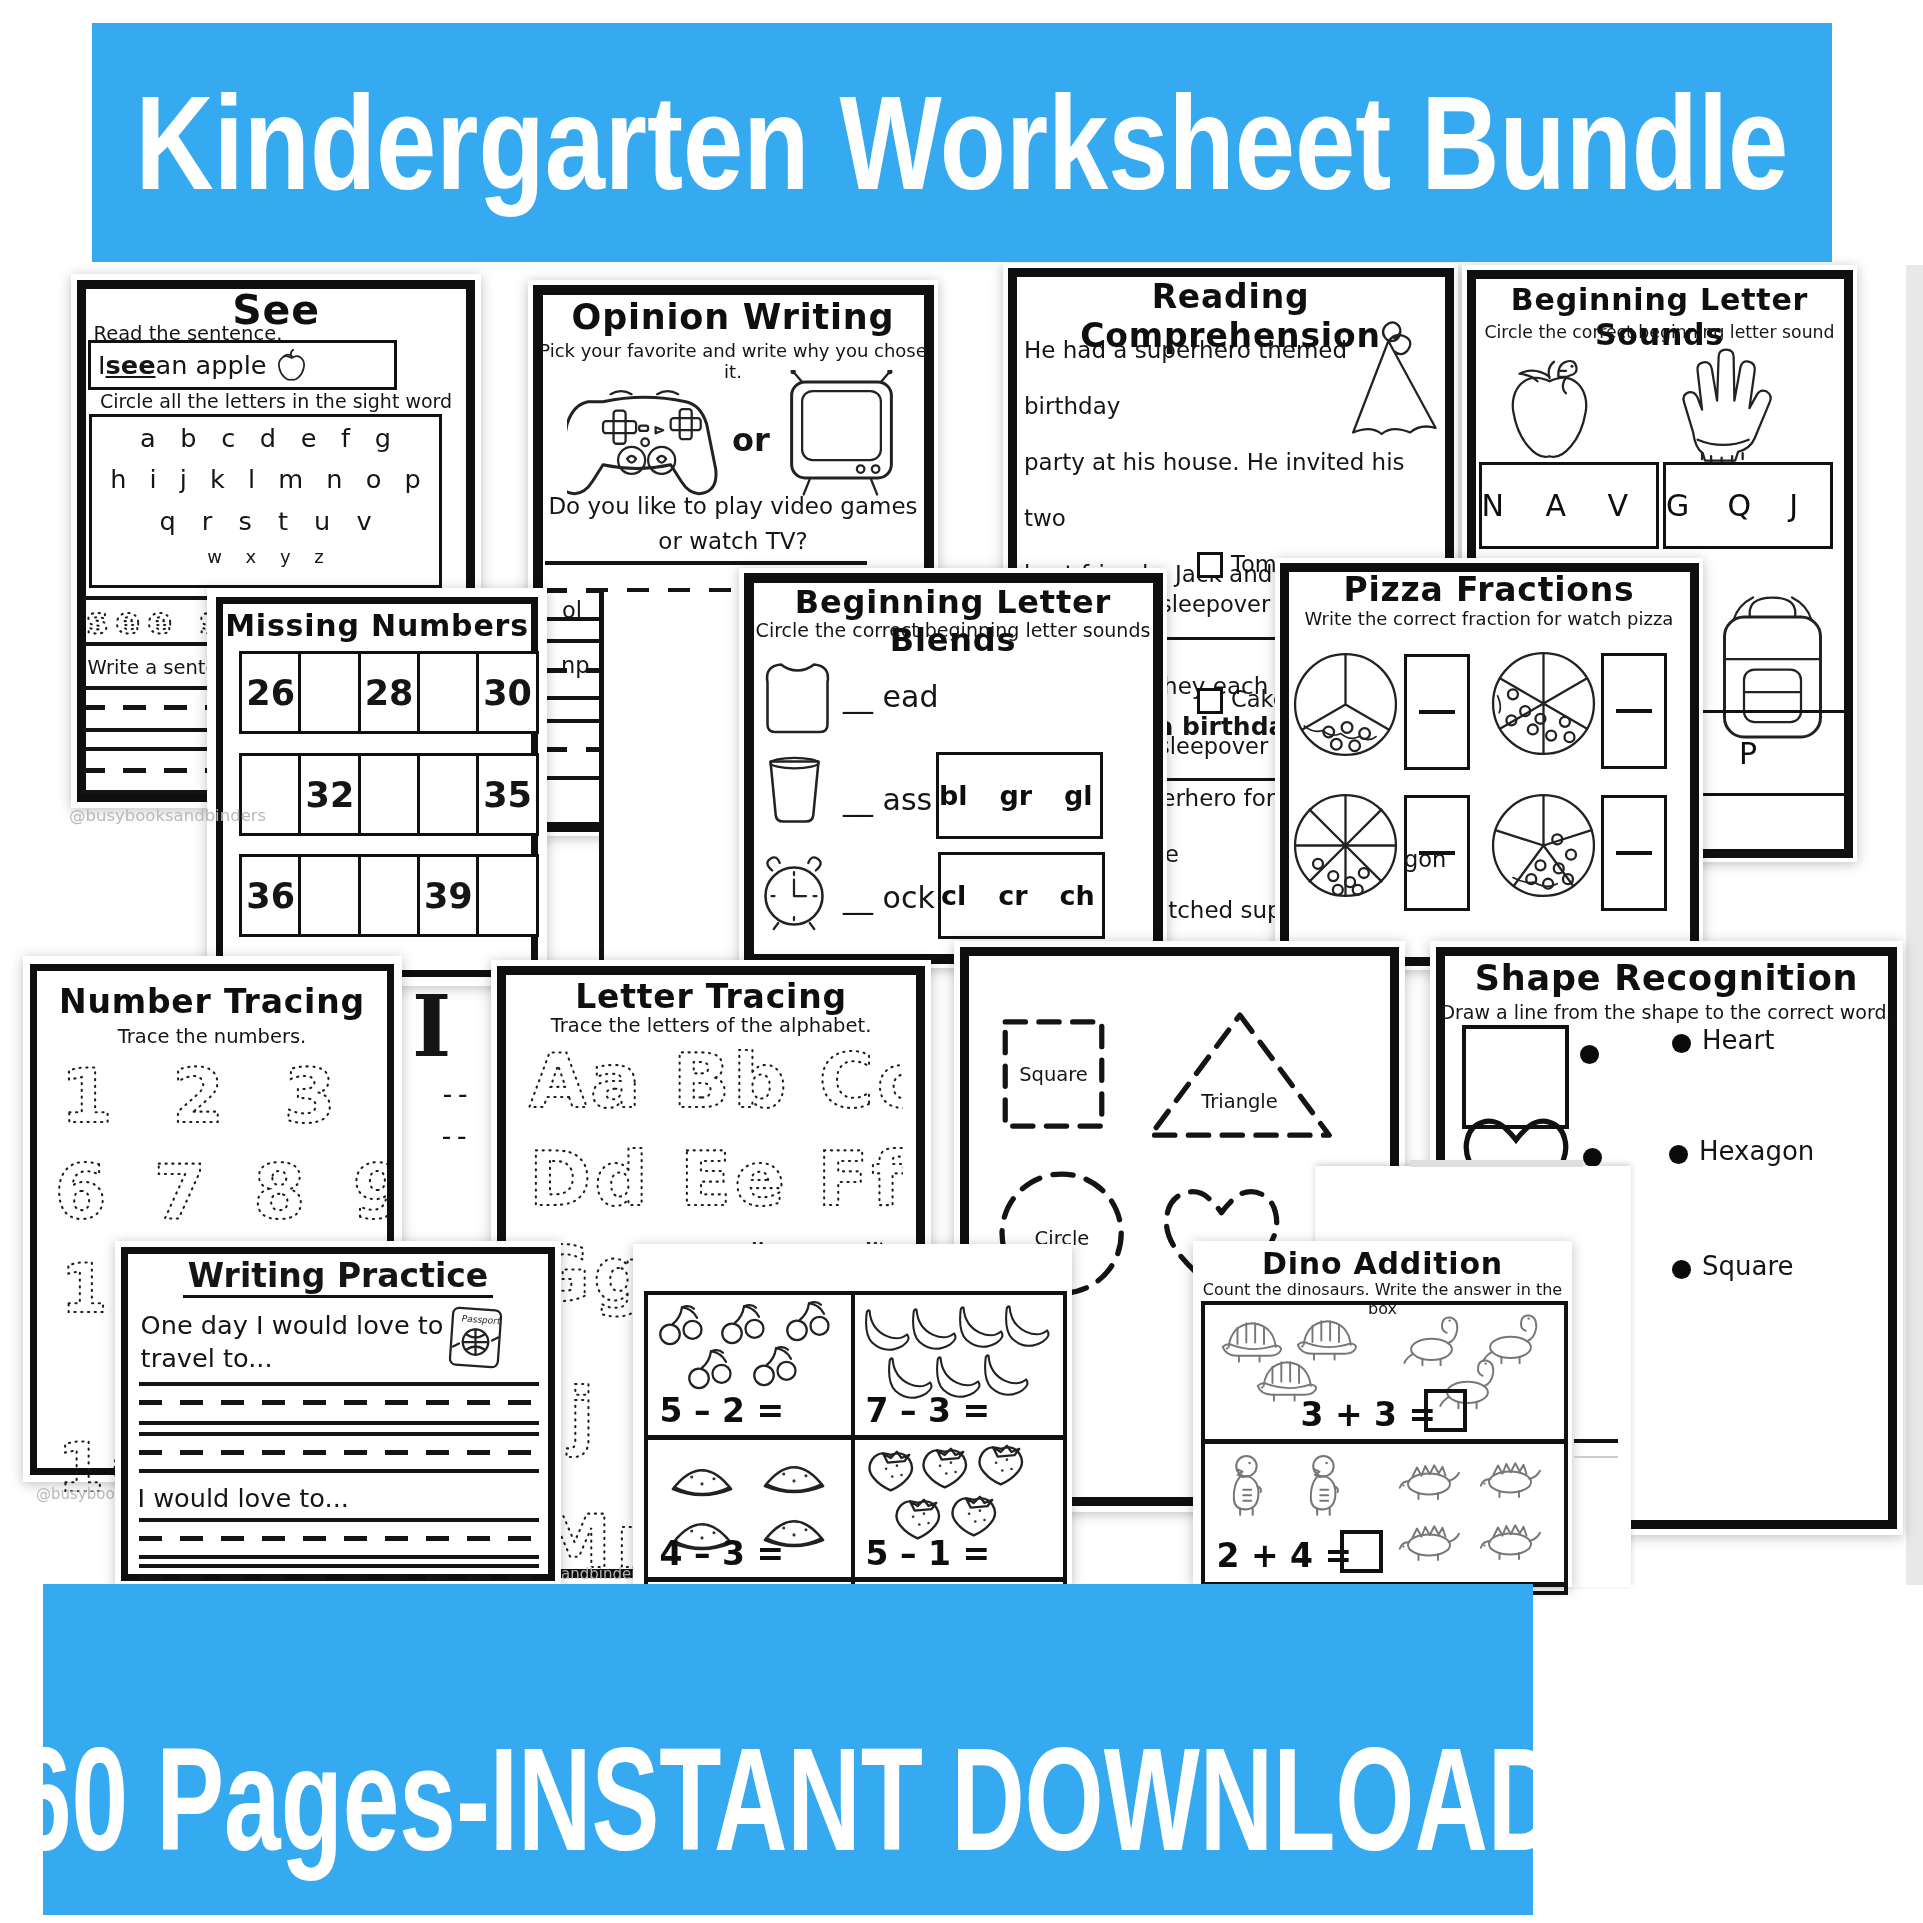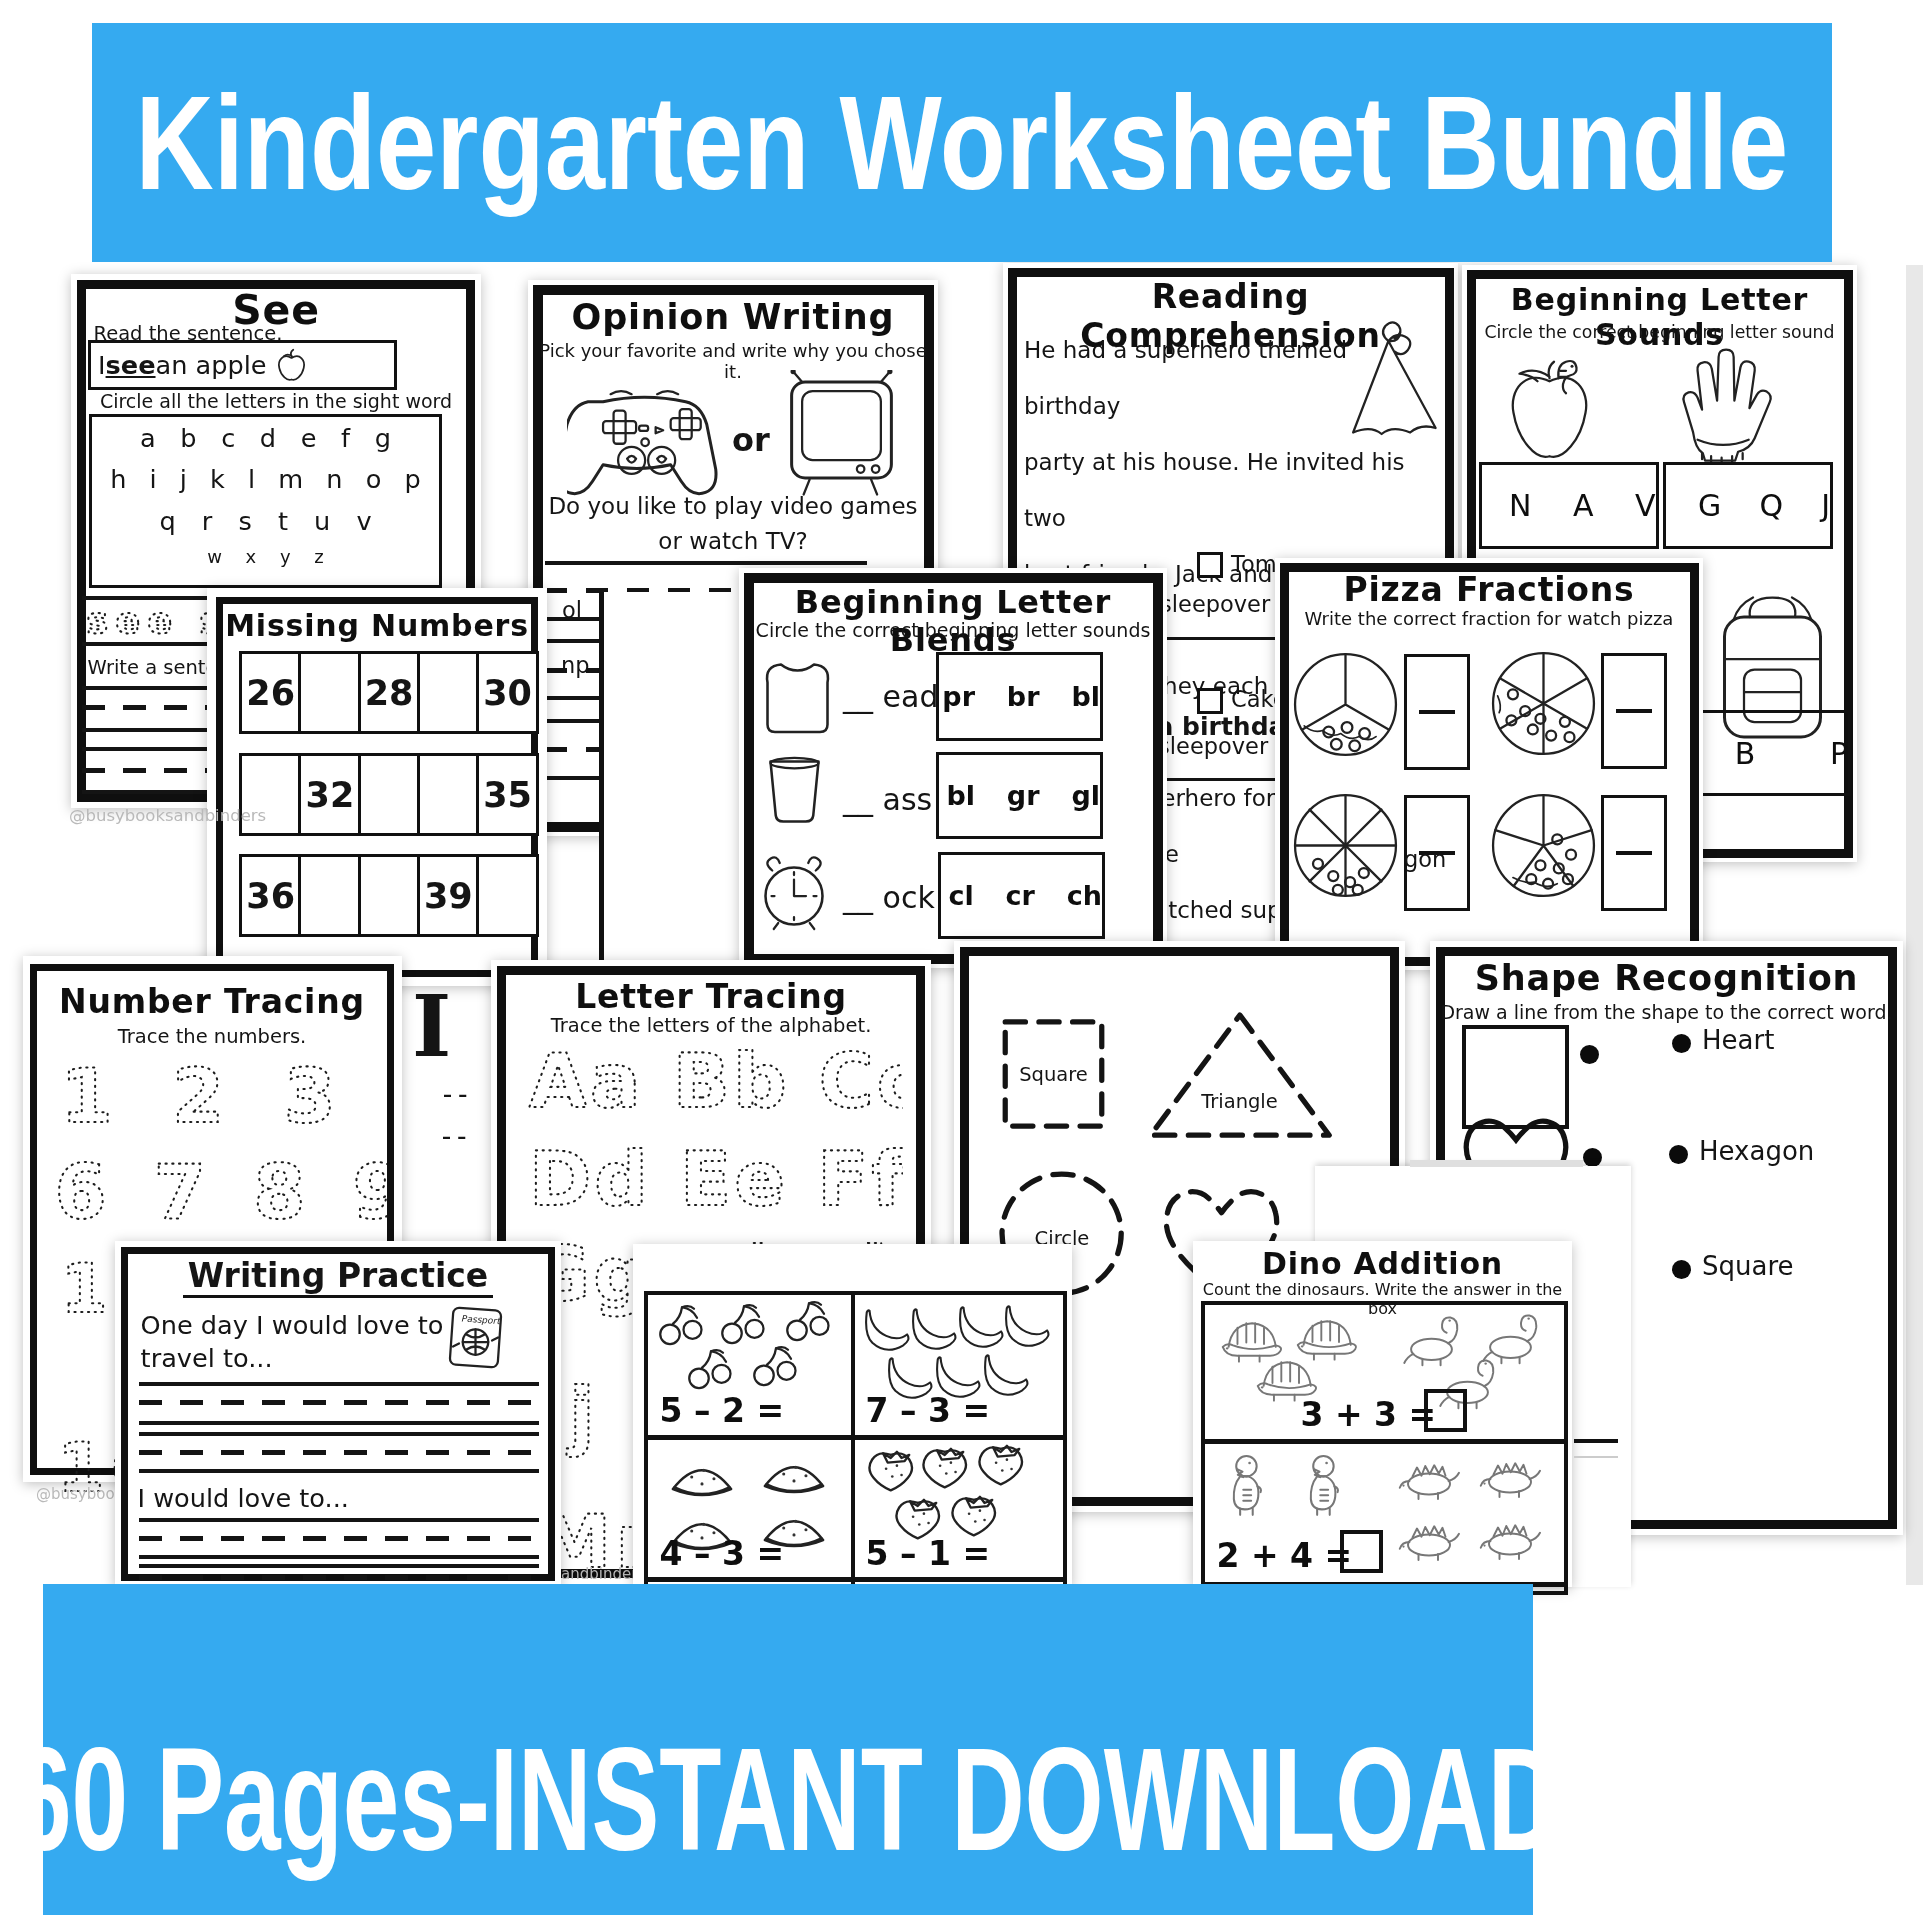--- a/index.html
+++ b/index.html
@@ -5,21 +5,21 @@
   html,body{margin:0;padding:0}
   body{width:1924px;height:1924px;position:relative;background:#fff;overflow:hidden;
        font-family:"DejaVu Sans","Liberation Sans",sans-serif;color:#151515}
   .abs{position:absolute}
   .sheet{position:absolute;background:#fff;box-shadow:0 2.3px 12px rgba(0,0,0,.25)}
   .frame{position:absolute;left:6px;top:6px;right:6px;bottom:6px;border:9px solid #0f0f0f;pointer-events:none}
   .t{position:absolute;left:0;width:100%;text-align:center;font-weight:700;color:#0f0f0f;letter-spacing:0.8px}
   .c{position:absolute;left:0;width:100%;text-align:center}
   .ln{position:absolute;height:3.8px;background:#141414}
   .dl{position:absolute;height:4.5px;background:repeating-linear-gradient(90deg,#141414 0 22.5px,transparent 22.5px 41px)}
-  .bx{position:absolute;border:3.8px solid #111;display:flex;align-items:center;justify-content:flex-end}
+  .bx{position:absolute;border:3.8px solid #111;display:flex;align-items:center;justify-content:flex-start}
   .cb{position:absolute;width:19.5px;height:19.5px;border:3px solid #111;background:#fff}
   .dot{position:absolute;width:19px;height:19px;border-radius:50%;background:#0b0b0b}
   .cellrow{position:absolute;display:flex}
   .cell{width:57px;height:77px;border:3.8px solid #101010;margin-left:-3.8px;display:flex;align-items:center;justify-content:center;font-size:35px;font-weight:600;background:#fff}
   .fbox{position:absolute;width:60px;height:110px;border:3.8px solid #111;display:flex;align-items:center;justify-content:center;background:#fff}
   .fline{width:60%;height:3.8px;background:#111}
   .tr text{fill:none;stroke:#1d1d1d;stroke-width:2.8;stroke-dasharray:1.6 7.4;stroke-linecap:round;font-weight:700;font-family:"DejaVu Sans",sans-serif}
   .sd{fill:none;stroke:#141414;stroke-width:7;stroke-dasharray:27 18;stroke-linecap:round;stroke-linejoin:round}
   .ic{fill:none;stroke:#222;stroke-width:3;stroke-linejoin:round;stroke-linecap:round}
   .icf{fill:none;stroke:#777;stroke-width:2.6;stroke-linejoin:round;stroke-linecap:round}
@@ -255,23 +255,20 @@
 </div>
 
 <div class="sheet" style="left:739px;top:568px;width:428px;height:400px;z-index:5">
   <div class="frame" style="border-width:10.5px;left:4.5px;top:4.5px;right:4.5px;bottom:4.5px"></div>
   <div class="t" style="top:15px;font-size:32px">Beginning Letter Blends</div>
   <div class="c" style="top:51px;font-size:19px">Circle the correct beginning letter sounds</div>
   <svg class="abs" style="left:21px;top:89px" width="75" height="81" viewBox="0 0 100 108">
     <path class="ic" d="M10 34 q-4 -22 18 -24 q10 8 22 8 q12 0 22 -8 q22 2 18 24 v56 q0 10 -10 10 H20 q-10 0 -10 -10z" style="stroke-width:3.4"></path>
   </svg>
   <div class="abs" style="left:104px;top:111px;font-size:30px"><span>__</span><span> ead</span></div>
-  <div class="bx" style="left:197px;top:84px;width:161px;height:83px">
-      <span class="opt">pr  br  bl</span>
-    </div>
   <svg class="abs" style="left:24px;top:186px" width="63" height="72" viewBox="0 0 84 96">
     <path class="ic" d="M10 10 h64 l-7 72 q-1 8 -10 8 h-30 q-9 0 -10 -8z" style="stroke-width:3.4"></path>
       <ellipse class="ic" cx="42" cy="12" rx="32" ry="7"></ellipse>
   </svg>
   <div class="abs" style="left:104px;top:214px;font-size:30px"><span>__</span><span> ass</span></div>
   <div class="bx" style="left:197px;top:184px;width:161px;height:81px">
       <span class="opt">bl  gr  gl</span>
     </div>
   <svg class="abs" style="left:18px;top:286px" width="74" height="78" viewBox="0 0 98 104">
     <circle class="ic" cx="49" cy="56" r="38" style="stroke-width:3.4"></circle>

